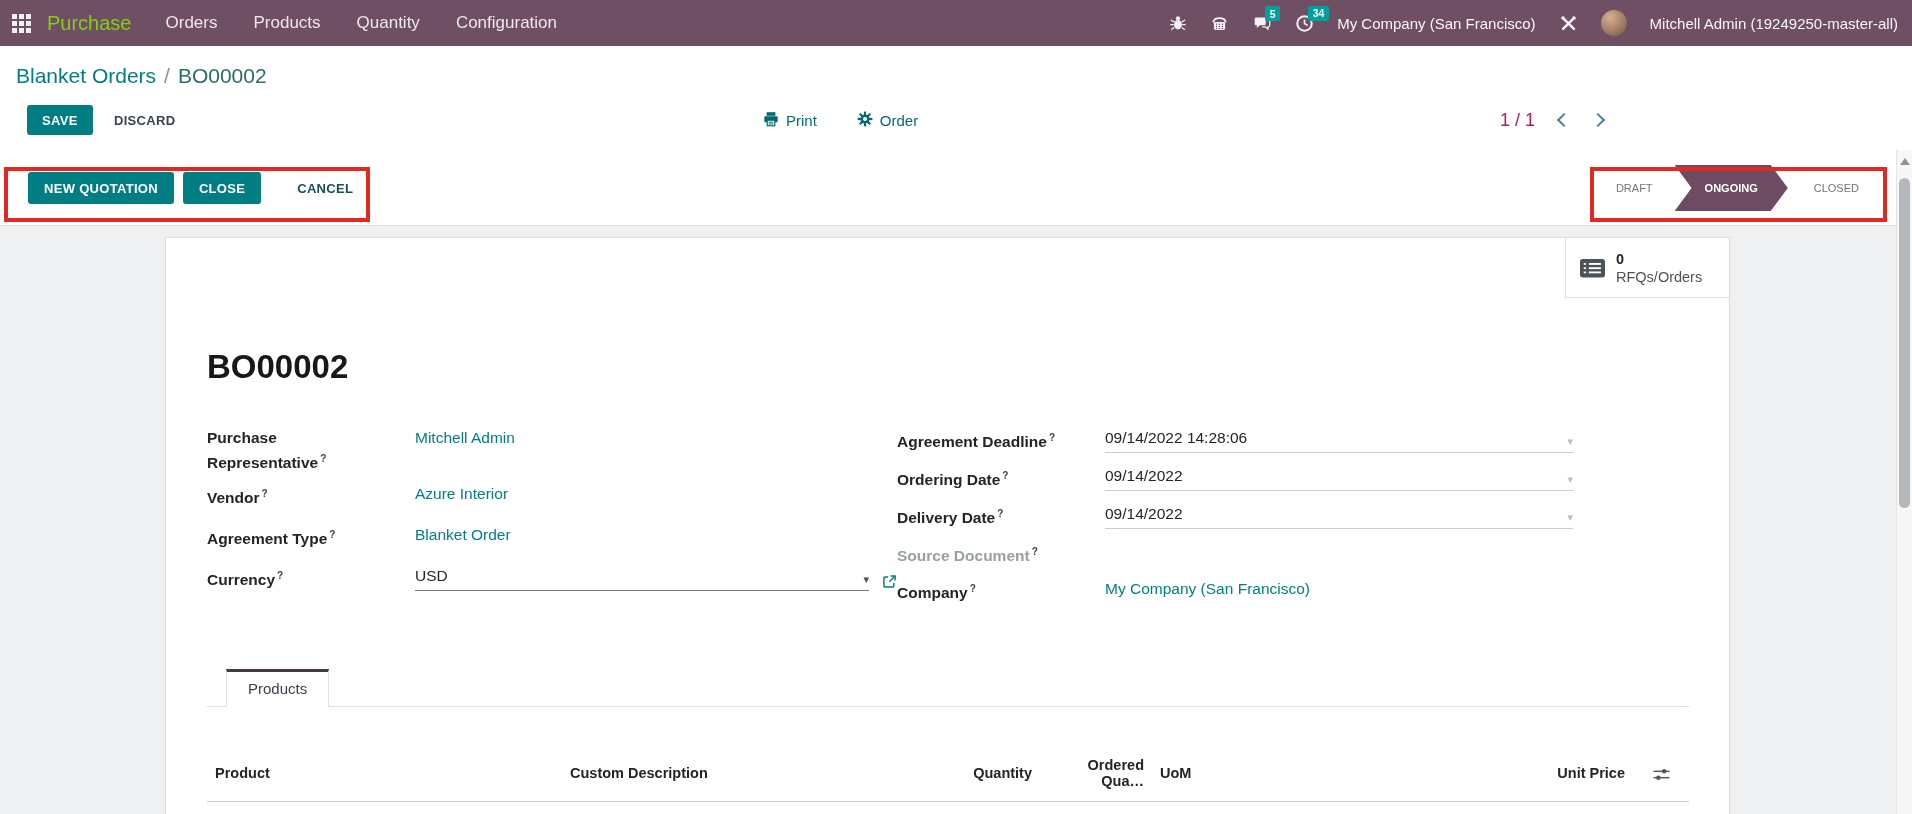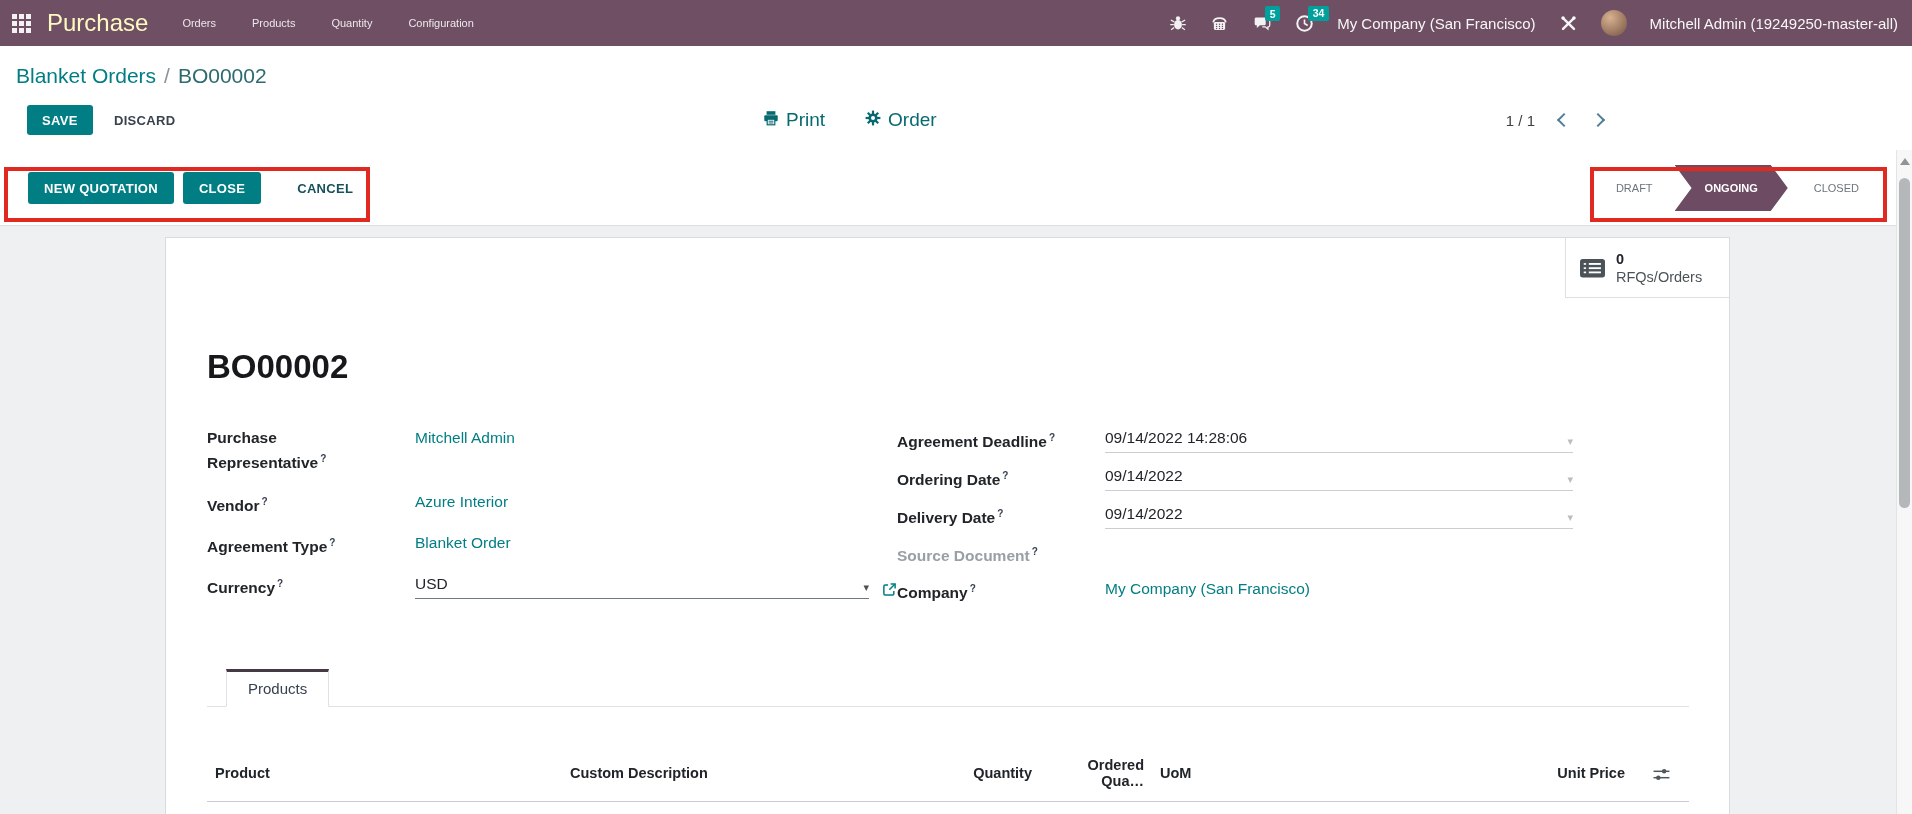--- a/index.html
+++ b/index.html
@@ -5,23 +5,23 @@
   * { box-sizing: border-box; margin: 0; padding: 0; }
   body { font-family: "Liberation Sans", sans-serif; background:#fff; }
   .page { position:relative; width:1912px; height:814px; overflow:hidden; background:#fff; }
 
   
   .navbar { position:absolute; top:0; left:0; width:1912px; height:46px;
             background:var(--navbar-bg,#6e4f63); display:flex; align-items:center; color:#fff; }
   .nav-left { display:flex; align-items:center; padding-left:12px; }
   .apps-grid { display:grid; grid-template-columns:repeat(3,5px); grid-gap:2px; margin-right:16px; cursor:pointer; }
   .apps-grid i { width:5px; height:5px; background:rgba(255,255,255,.92); display:block; }
-  .brand { font-size:24px; color:#fef9c3; margin-right:34px; cursor:pointer; }
+  .brand { font-size:20px; color:#84cc16; margin-right:34px; cursor:pointer; }
   .nav-menu { display:flex; gap:36px; }
-  .nav-menu span { font-size:11px; color:rgba(255,255,255,.87); cursor:pointer; }
+  .nav-menu span { font-size:17px; color:rgba(255,255,255,.87); cursor:pointer; }
   .nav-right { position:absolute; right:14px; top:0; height:46px; display:flex; align-items:center; gap:23px; }
   .nav-ico { position:relative; display:flex; color:rgba(255,255,255,.92); cursor:pointer; }
   .badge { position:absolute; top:-8px; left:13px; background:var(--badge,#00a09d); color:#fff;
            font-size:10.5px; font-weight:700; padding:1.5px 4.5px; border-radius:2px; line-height:1.15; }
   .nav-text { font-size:15px; color:rgba(255,255,255,.95); cursor:pointer; white-space:nowrap; }
   .avatar { width:26px; height:26px; border-radius:50%;
             background:radial-gradient(circle at 35% 30%, #d9b190, #8c6a55 75%); flex:none; cursor:pointer; }
 
   
   .breadcrumb-row { position:absolute; top:46px; left:0; width:1912px; height:44px; background:#fff;
@@ -29,23 +29,23 @@
   .crumb-link { color:var(--accent,#017e84); font-size:21px; cursor:pointer; }
   .crumb-sep { color:#8a9299; font-size:21px; margin:0 8px; }
   .crumb-cur { color:#2e6b70; font-size:21px; }
 
   .actions-row { position:absolute; top:90px; left:11px; width:1632px; height:60px; background:#fff; }
   .btn-save { position:absolute; left:16px; top:15px; height:30px; padding:0 15px; background:var(--accent,#017e84);
               color:#fff; font-size:13px; font-weight:700; border:none; border-radius:3px; letter-spacing:.3px; cursor:pointer; }
   .btn-discard { position:absolute; left:95px; top:15px; height:30px; padding:0 8px; background:transparent;
                  color:#39434d; font-size:13px; font-weight:700; border:none; letter-spacing:.3px; cursor:pointer; }
   .center-actions { position:absolute; left:752px; top:0; height:60px; display:flex; align-items:center; gap:40px; }
-  .cp-action { display:flex; align-items:center; gap:7px; color:var(--accent-dark,#066a70); font-size:19px; cursor:pointer; }
+  .cp-action { display:flex; align-items:center; gap:7px; color:var(--accent-dark,#066a70); font-size:15px; cursor:pointer; }
   .pager { position:absolute; right:40px; top:0; height:60px; display:flex; align-items:center; gap:24px; }
-  .pager-count { font-size:15px; color:#404040; }
+  .pager-count { font-size:18px; color:#be185d; }
   .chev { width:10px; height:10px; display:inline-block; cursor:pointer; }
   .chev-left { border-left:2.6px solid #527f98; border-bottom:2.6px solid #527f98; transform:rotate(45deg); }
   .chev-right { border-right:2.6px solid #527f98; border-bottom:2.6px solid #527f98; transform:rotate(-45deg); }
 
   
   .statusbar { position:absolute; top:150px; left:0; width:1912px; height:76px; background:#fff;
                border-bottom:1px solid #dcdee1; }
   .sb-buttons { position:absolute; left:28px; top:22px; display:flex; align-items:center; gap:9px; }
   .btn-primary { height:32px; padding:0 16px; background:var(--accent,#017e84); color:#fff; font-size:13px;
                  font-weight:700; border:none; border-radius:3px; letter-spacing:.3px; cursor:pointer; white-space:nowrap; }
@@ -78,21 +78,21 @@
 
   .sheet-inner { padding:105px 40px 0 41px; }
   .ref-label { font-size:15.5px; font-weight:600; color:#212529; }
   sup.help { font-size:10px; color:#374151; margin-left:2px; cursor:pointer; }
   .ref-value { font-size:33px; font-weight:600; color:#16181b; margin-top:4px; line-height:40px; }
 
   .columns { display:flex; margin-top:40px; }
   .col-left { width:690px; flex:none; }
   .col-right { width:676px; flex:none; }
   .field-row { display:flex; margin-bottom:16px; min-height:22px; align-items:flex-start; }
-  .field-row.tall { margin-bottom:18px; }
+  .field-row.tall { margin-bottom:10px; }
   .f-label { font-size:15.5px; font-weight:600; color:#212529; line-height:21px; flex:none; }
   .col-left  .f-label { width:160px; }
   .col-right .f-label { width:175px; }
   .f-label.muted { color:#98a0a6; }
   .col-left  .f-value { margin-left:48px; flex:1; }
   .col-right .f-value { margin-left:33px; flex:1; }
   .f-value { font-size:15.5px; color:#212529; line-height:21px; }
   .f-value .lnk { color:var(--link,#017e84); cursor:pointer; }
   .uf { display:flex; justify-content:space-between; align-items:flex-end; border-bottom:1px solid #cacdd1;
         padding-bottom:4px; cursor:text; }

